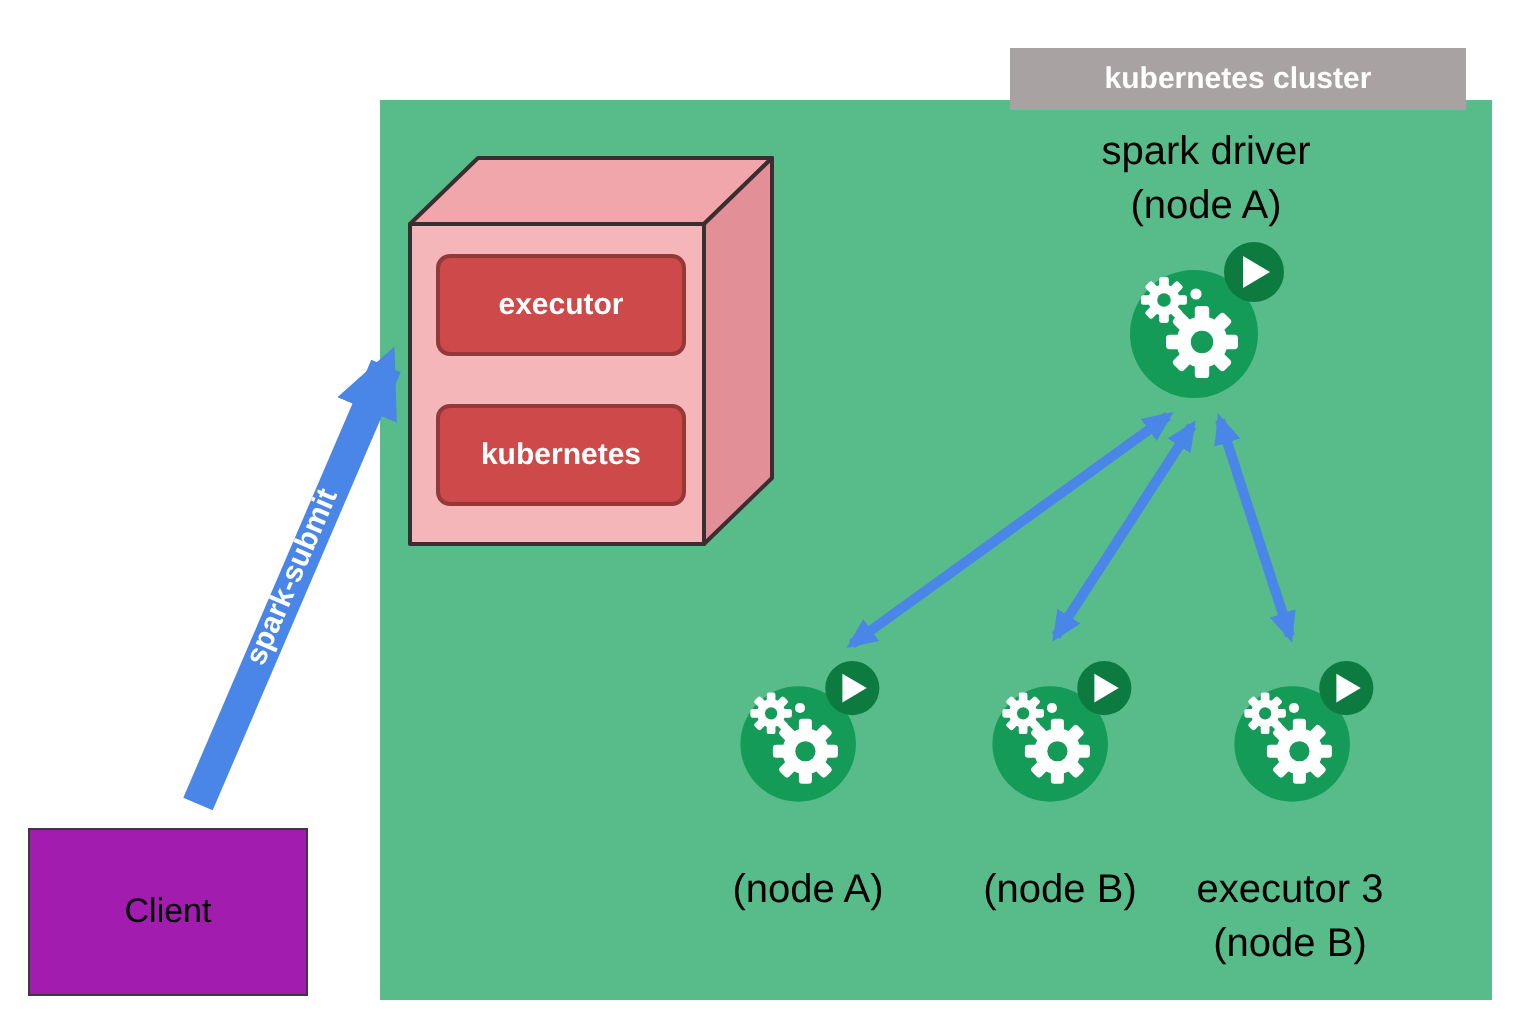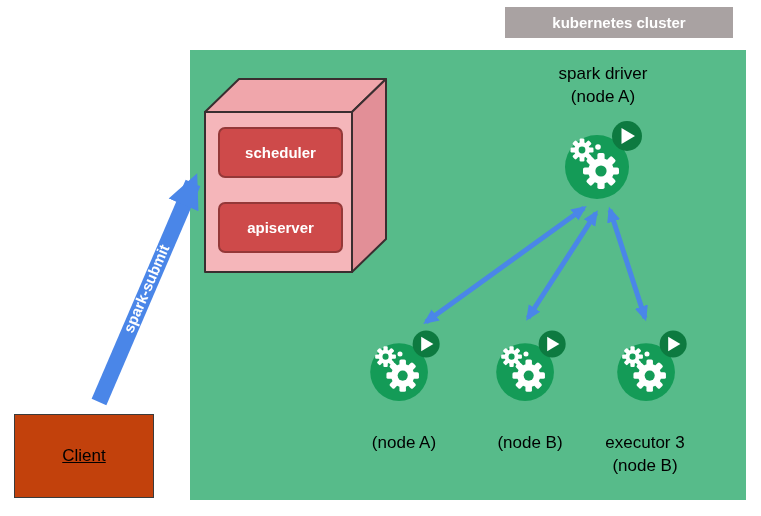--- a/index.html
+++ b/index.html
@@ -2,21 +2,21 @@
 <html><head>
 <meta charset="utf-8">
 <style>
   html,body{margin:0;padding:0;background:#fff;}
   .stage{
     position:relative;width:761px;height:516px;background:#ffffff;
     font-family:"Liberation Sans",sans-serif;overflow:hidden;
   }
   .cluster{position:absolute;left:190px;top:50px;width:556px;height:450px;background:#57BB8A;z-index:0;}
   .cluster-label{
-    position:absolute;left:505px;top:7px;width:228px;height:31px;background:#A9A2A2;
+    position:absolute;left:505px;top:24px;width:228px;height:31px;background:#A9A2A2;
     color:#ffffff;font-weight:bold;font-size:15px;display:flex;align-items:center;justify-content:center;z-index:1;
   }
   .cube{position:absolute;left:200px;top:74px;z-index:2;}
   .red-box{
     position:absolute;width:121px;height:47px;background:#CE4A4A;border:2px solid #943838;border-radius:7px;
     display:flex;align-items:center;justify-content:center;color:#ffffff;font-weight:bold;font-size:15px;z-index:3;
   }
   .api-box{left:218px;top:127px;}
   .sched-box{left:218px;top:202px;}
   .arrows{position:absolute;left:0;top:0;z-index:4;pointer-events:none;}
@@ -24,28 +24,28 @@
   .pod-line{stroke:#4A86E8;stroke-width:5;}
   .submit-label{
     position:absolute;left:78px;top:280px;width:136px;text-align:center;
     transform:rotate(-66.7deg);color:#ffffff;font-weight:bold;font-size:15px;z-index:5;
   }
   .pod{position:absolute;z-index:5;}
   .driver-pod{left:557px;top:116px;width:92px;height:92px;}
   .pod-e1{left:363px;top:326px;width:83px;height:83px;}
   .pod-e2{left:489px;top:326px;width:83px;height:83px;}
   .pod-e3{left:610px;top:326px;width:83px;height:83px;}
-  .pod-label{position:absolute;text-align:center;color:#000000;font-size:17px;line-height:1.35;z-index:3;}
+  .pod-label{position:absolute;text-align:center;color:#000000;font-size:20px;line-height:1.35;z-index:3;}
   .driver-label{left:518px;top:63px;width:170px;}
   .e1-label{left:329px;top:432px;width:150px;}
   .e2-label{left:455px;top:432px;width:150px;}
   .e3-label{left:570px;top:432px;width:150px;}
   .client-box{
-    position:absolute;left:14px;top:414px;width:138px;height:82px;background:#c2410c;border:1.5px solid #3b3b3b;
-    display:flex;align-items:center;justify-content:center;font-size:17px;color:#000000;z-index:2;text-decoration:underline;
+    position:absolute;left:14px;top:414px;width:138px;height:82px;background:#a21caf;border:1.5px solid #3b3b3b;
+    display:flex;align-items:center;justify-content:center;font-size:17px;color:#000000;z-index:2;
   }
 </style>
 </head>
 <body>
 
 <div class="stage">
 
   <svg width="0" height="0" style="position:absolute" aria-hidden="true">
     <defs>
       <marker id="ah" viewBox="0 0 10 10" refX="7" refY="5" markerWidth="3.4" markerHeight="3.4" orient="auto-start-reverse">
@@ -93,24 +93,24 @@
     <span>kubernetes cluster</span>
   </div>
 
   <svg class="cube" width="192" height="204" viewBox="0 0 192 204">
     <polygon points="5,38 39,5 186,5 152,38" fill="#F0A6AB" stroke="#3A2E30" stroke-width="2" stroke-linejoin="round"></polygon>
     <polygon points="152,38 186,5 186,165 152,198" fill="#E28F97" stroke="#3A2E30" stroke-width="2" stroke-linejoin="round"></polygon>
     <rect x="5" y="38" width="147" height="160" fill="#F5B6BA" stroke="#3A2E30" stroke-width="2" stroke-linejoin="round"></rect>
   </svg>
 
   <div class="red-box api-box">
-    <span>scheduler</span>
+    <span>executor</span>
   </div>
   <div class="red-box sched-box">
-    <span>apiserver</span>
+    <span>kubernetes</span>
   </div>
 
   <svg class="arrows" width="761" height="516" viewBox="0 0 761 516">
     <line class="submit-line" x1="99" y1="402" x2="193" y2="183" marker-end="url(#ahbig)"></line>
     <line class="pod-line" x1="584" y1="208" x2="426" y2="322" marker-start="url(#ah)" marker-end="url(#ah)"></line>
     <line class="pod-line" x1="596" y1="213" x2="528" y2="318" marker-start="url(#ah)" marker-end="url(#ah)"></line>
     <line class="pod-line" x1="610" y1="210" x2="645" y2="318" marker-start="url(#ah)" marker-end="url(#ah)"></line>
   </svg>
 
   <div class="submit-label">spark-submit</div>

